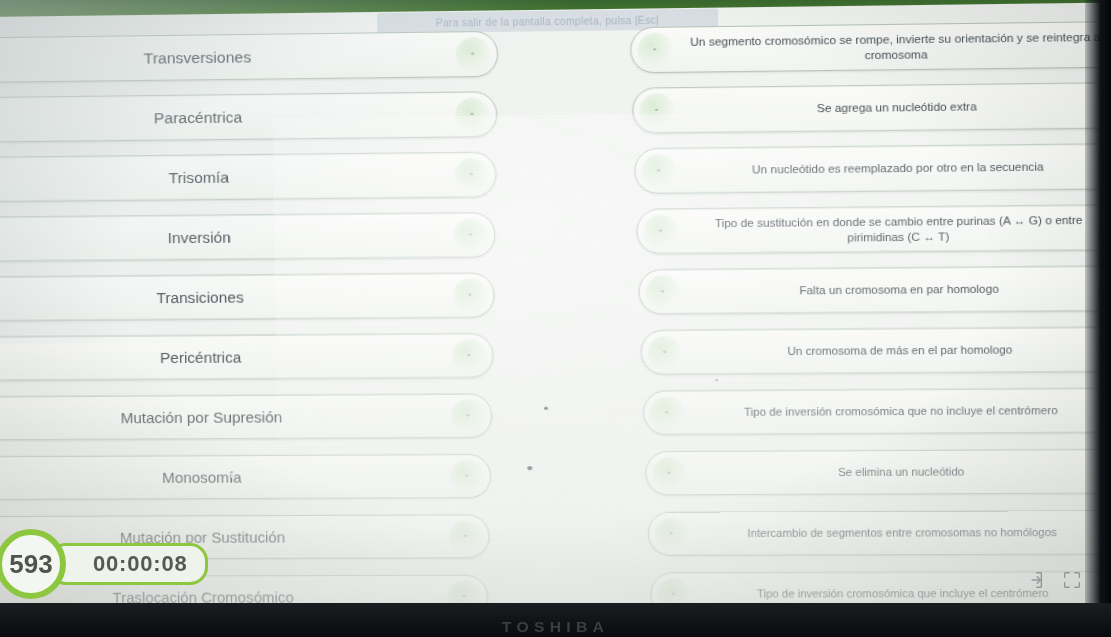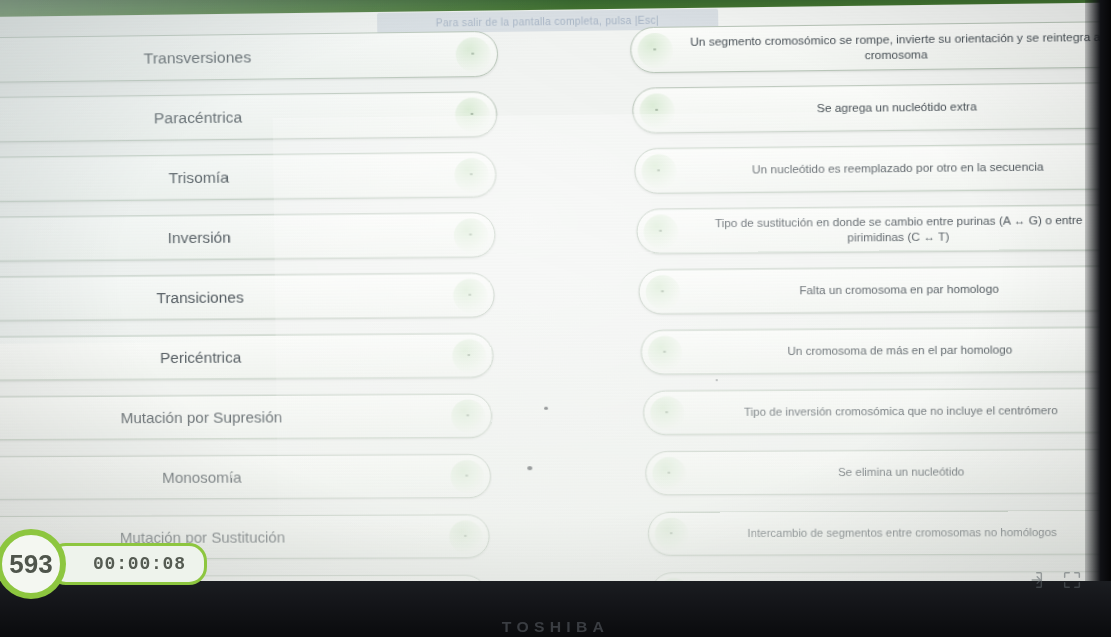--- a/index.html
+++ b/index.html
@@ -5,21 +5,21 @@
   html,body{margin:0;padding:0;background:#000;}
   body{width:1111px;height:637px;overflow:hidden;
        font-family:"Liberation Sans","DejaVu Sans",sans-serif;}
 
   
   #photo{position:relative;width:1111px;height:637px;overflow:hidden;
          background:#0c0d0f;}
 
   
   #bezel{position:absolute;inset:0;background:#121317;}
-  #bezel-bottom{position:absolute;left:0;right:0;bottom:0;height:56px;
+  #bezel-bottom{position:absolute;left:0;right:0;bottom:0;height:34px;
       background:linear-gradient(180deg,#1b1d21 0%,#141519 40%,#0a0b0d 100%);}
   #brand{position:absolute;left:0;right:0;bottom:2px;text-align:center;
       font-size:15px;letter-spacing:5px;font-weight:700;color:#3a3d42;
       font-family:"Liberation Sans",sans-serif;
       transform:scaleX(1.05);}
   #bezel-right{position:absolute;top:0;bottom:0;right:0;width:26px;
       background:linear-gradient(90deg,rgba(18,19,23,.2),#101115 60%,#050506);}
 
   
   #screen-wrap{position:absolute;left:-34px;top:0px;width:1135px;height:600px;
@@ -99,22 +99,22 @@
   .p8{transform:scale(.955);opacity:.87;}
   .p9{transform:scale(.948);opacity:.84;}
 
   
   #hud{position:absolute;left:-4px;bottom:38px;display:flex;align-items:center;
        z-index:30;}
   #timer-pill{position:absolute;left:52px;top:50%;transform:translateY(-50%);
       height:36px;padding:0 18px 0 42px;border-radius:18px;
       background:#eef3ec;border:3px solid #8dc63f;
       display:flex;align-items:center;
-      font-size:18px;font-weight:700;color:#555b52;letter-spacing:.8px;
-      font-family:Liberation Mono, monospace;}
+      font-size:22px;font-weight:700;color:#555b52;letter-spacing:.8px;
+      font-family:Liberation Sans, sans-serif;}
   #score-circle{position:relative;z-index:2;width:58px;height:58px;border-radius:50%;
       background:#f4f7f1;border:6px solid #8dc63f;
       display:flex;align-items:center;justify-content:center;
       font-size:26px;font-weight:700;color:#4f554c;
       font-family:"Liberation Sans",sans-serif;}
 
   
   #controls{position:absolute;right:28px;bottom:46px;display:flex;
       align-items:center;gap:16px;opacity:.55;z-index:25;}
   .ctl{width:22px;height:22px;color:#5d6468;}

